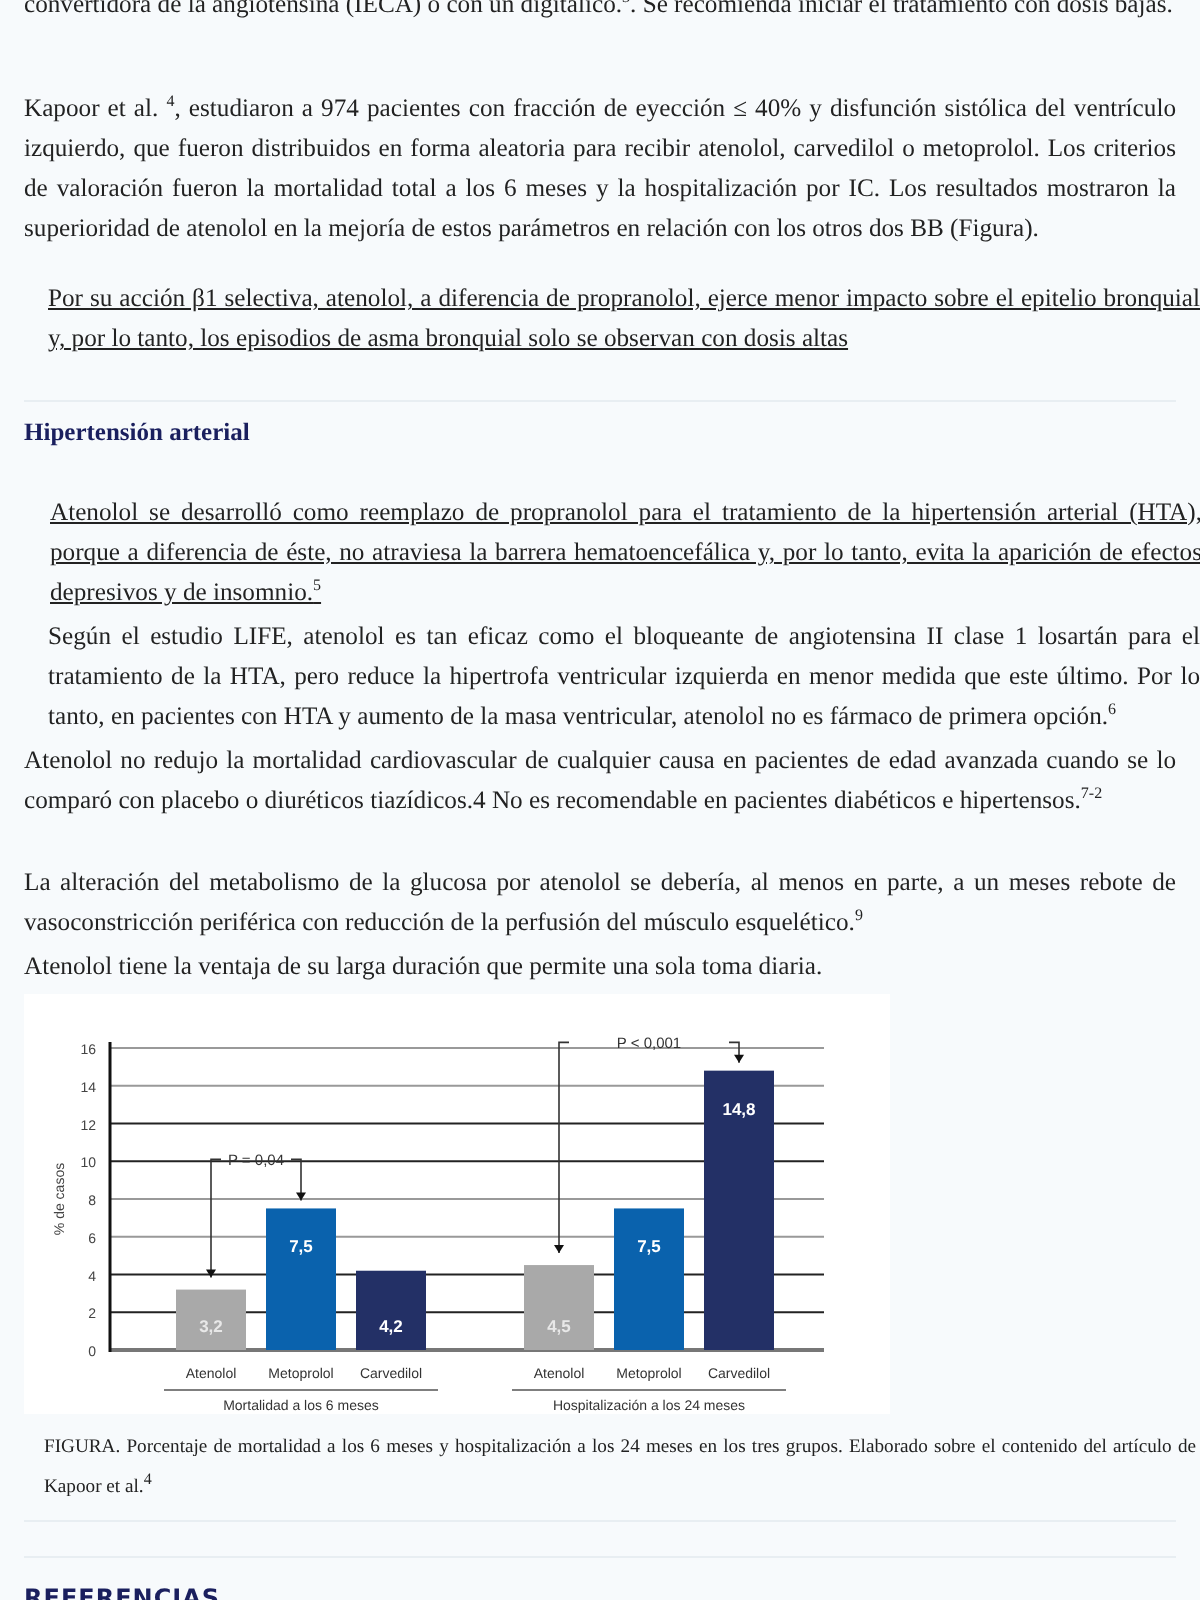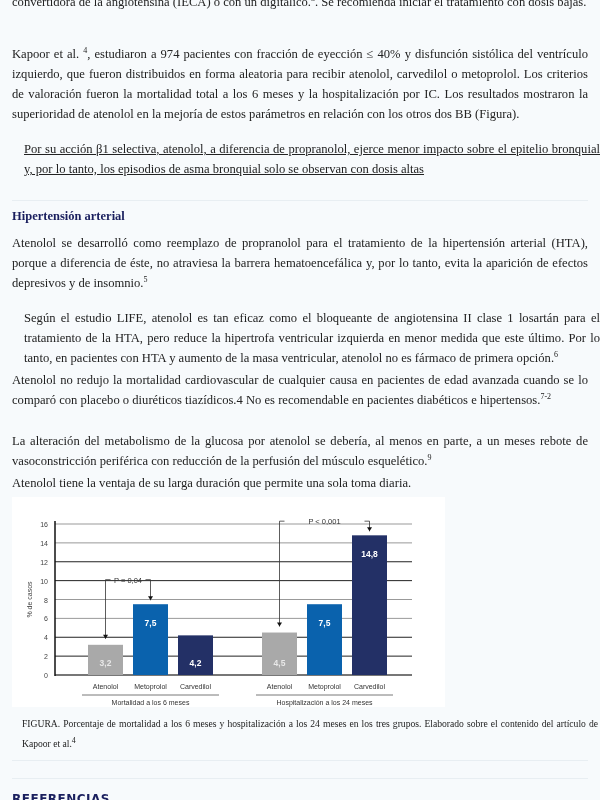--- a/index.html
+++ b/index.html
@@ -22,21 +22,21 @@
 <p class="p" style="top:-8px;margin:0;"><span>convertidora de la angiotensina (IECA) o con un digitálico.</span><sup>3</sup><span>. Se recomienda iniciar el tratamiento con dosis bajas.</span></p>
 
 <p class="p" style="top:44px;margin:0;"><span>Kapoor et al. </span><sup>4</sup><span>, estudiaron a 974 pacientes con fracción de eyección ≤ 40% y disfunción sistólica del ventrículo izquierdo, que fueron distribuidos en forma aleatoria para recibir atenolol, carvedilol o metoprolol. Los criterios de valoración fueron la mortalidad total a los 6 meses y la hospitalización por IC. Los resultados mostraron la superioridad de atenolol en la mejoría de estos parámetros en relación con los otros dos BB (Figura).</span></p>
 
 <p class="p" style="top:127px;margin:12px;text-decoration:underline;">Por su acción β1 selectiva, atenolol, a diferencia de propranolol, ejerce menor impacto sobre el epitelio bronquial y, por lo tanto, los episodios de asma bronquial solo se observan con dosis altas</p>
 
 <div class="hr" style="top:200px;"></div>
 
 <div class="h2" style="top:209px;font-family:Liberation Serif, serif;">Hipertensión arterial</div>
 
-<p class="p" style="top:233px;margin:0;"><span>Atenolol se desarrolló como reemplazo de propranolol para el tratamiento de la hipertensión arterial (HTA), porque a diferencia de éste, no atraviesa la barrera hematoencefálica y, por lo tanto, evita la aparición de efectos depresivos y de insomnio.</span><sup>5</sup></p>
+<p class="p" style="top:233px;margin:13px;text-decoration:underline;"><span>Atenolol se desarrolló como reemplazo de propranolol para el tratamiento de la hipertensión arterial (HTA), porque a diferencia de éste, no atraviesa la barrera hematoencefálica y, por lo tanto, evita la aparición de efectos depresivos y de insomnio.</span><sup>5</sup></p>
 
 <p class="p" style="top:296px;margin:12px;"><span>Según el estudio LIFE, atenolol es tan eficaz como el bloqueante de angiotensina II clase 1 losartán para el tratamiento de la HTA, pero reduce la hipertrofa ventricular izquierda en menor medida que este último. Por lo tanto, en pacientes con HTA y aumento de la masa ventricular, atenolol no es fármaco de primera opción.</span><sup>6</sup></p>
 
 <p class="p" style="top:370px;margin:0;"><span>Atenolol no redujo la mortalidad cardiovascular de cualquier causa en pacientes de edad avanzada cuando se lo comparó con placebo o diuréticos tiazídicos.4 No es recomendable en pacientes diabéticos e hipertensos.</span><sup>7-2</sup></p>
 
 <p class="p" style="top:431px;margin:0;"><span>La alteración del metabolismo de la glucosa por atenolol se debería, al menos en parte, a un meses rebote de vasoconstricción periférica con reducción de la perfusión del músculo esquelético.</span><sup>9</sup></p>
 
 <p class="p" style="top:473px;margin:0;">Atenolol tiene la ventaja de su larga duración que permite una sola toma diaria.</p>
 
 <div class="fig">

